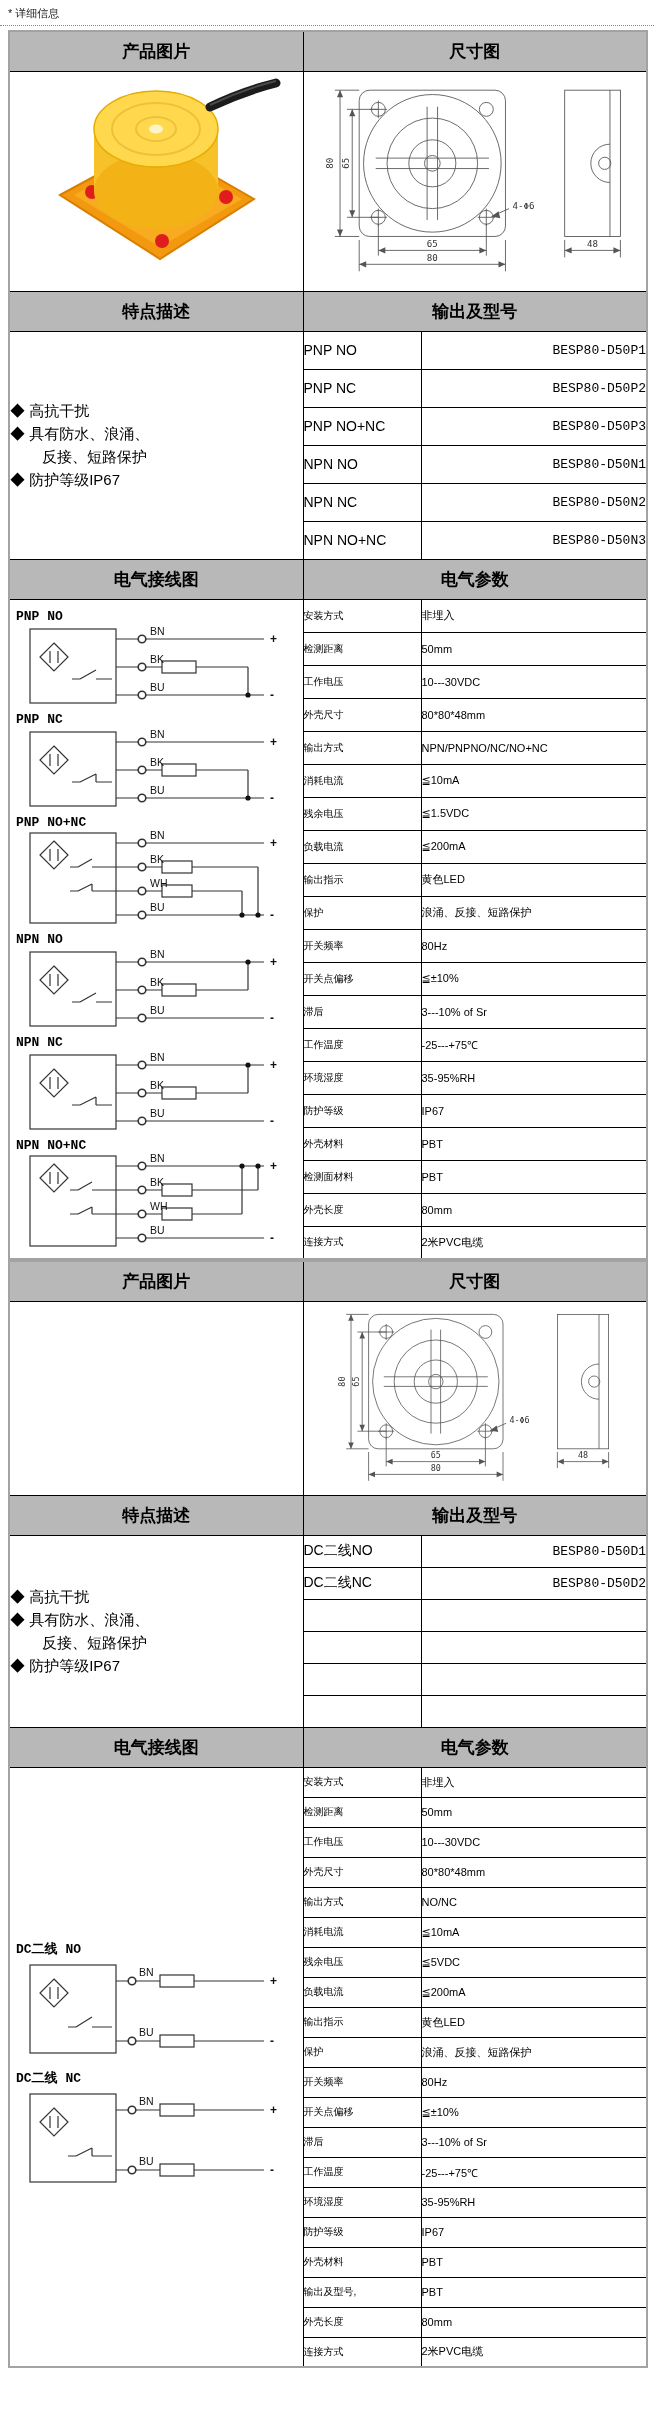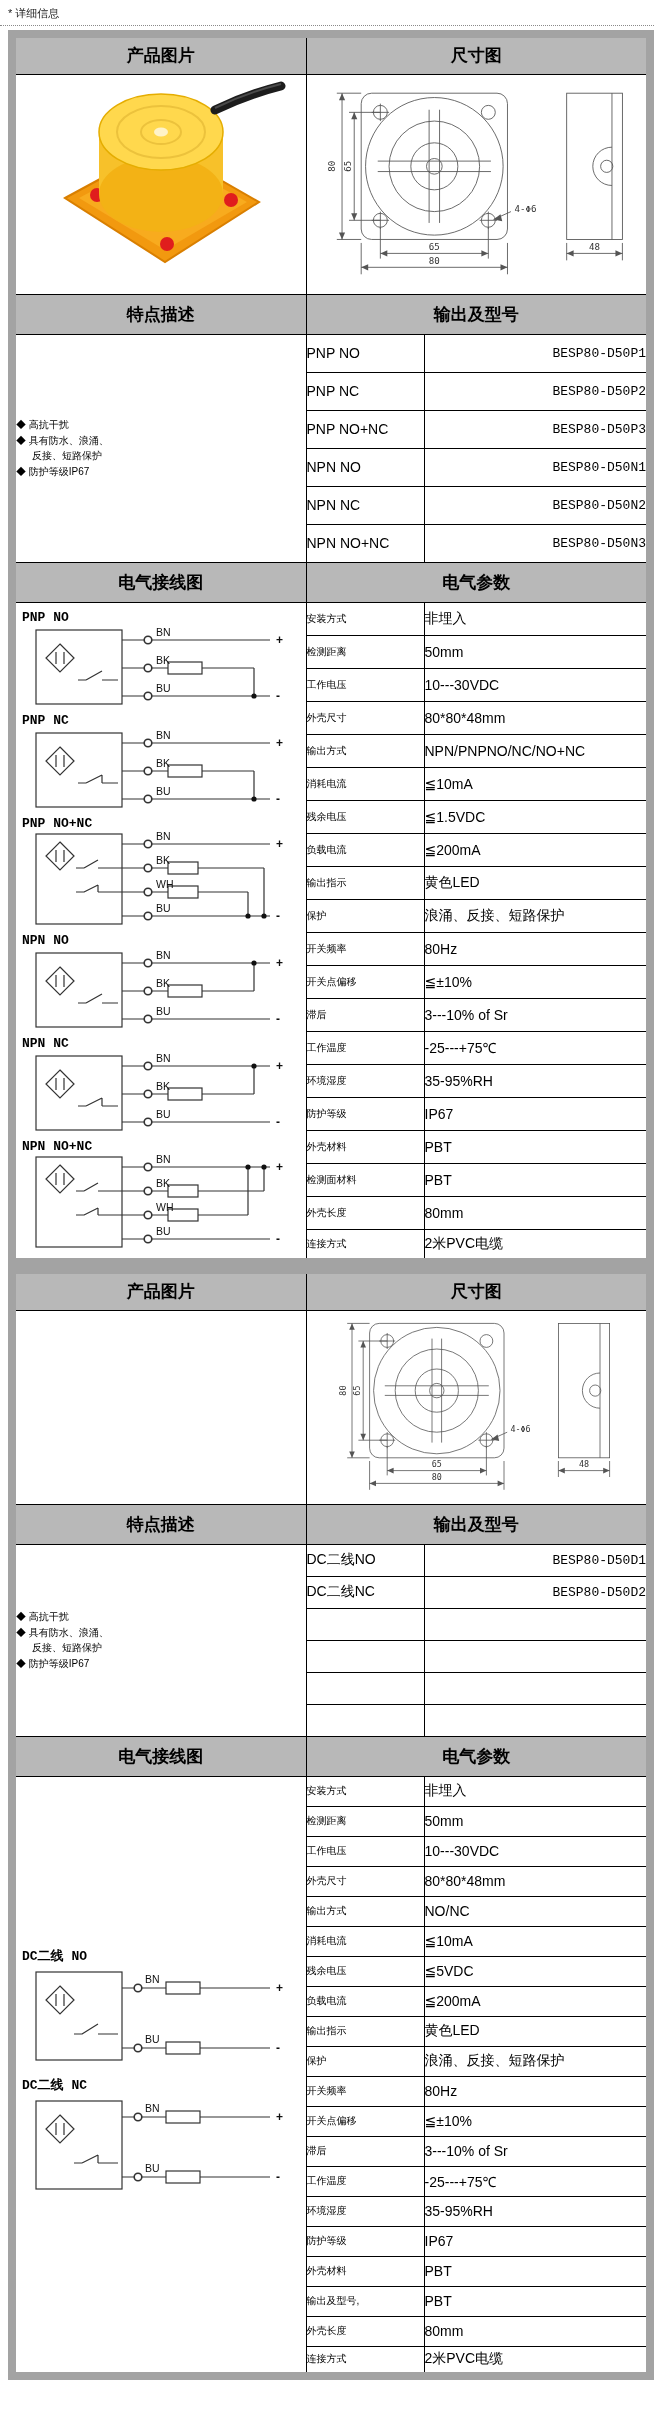--- a/index.html
+++ b/index.html
@@ -1,34 +1,34 @@
 <!DOCTYPE html>
 <html><head>
 <meta charset="utf-8">
 <style>
   html,body{margin:0;padding:0;background:#fff;}
   body{width:654px;font-family:"Liberation Sans",sans-serif;color:#000;}
   .page{width:654px;}
   .note{font-size:11px;color:#222;padding:6px 0 3px 8px;}
   .dotline{border-bottom:1px dotted #8a8a8a;height:1px;margin:0 0 4px 0;}
   .h1{font-size:17px;font-weight:bold;margin:5px 0 3px 8px;letter-spacing:0.5px;}
-  table.t{border-collapse:collapse;table-layout:fixed;width:638px;margin-left:8px;border:8px solid #a3a3a3;}
+  table.t{border-collapse:collapse;table-layout:fixed;width:638px;margin-left:8px;border:2px solid #a3a3a3;}
   table.t td{border:1px solid #000;padding:0;vertical-align:middle;overflow:hidden;}
   td.hd{background:#b8b8b8;font-weight:bold;font-size:17px;text-align:center;vertical-align:top;padding-top:7px;}
   tr.hrow{height:40px;}
   tr.imgrow1{height:220px;} tr.imgrow2{height:194px;}
   tr.orow1{height:38px;} tr.orow2{height:32px;}
   tr.prow1{height:33px;} tr.prow2{height:30px;}
   td.type{font-size:14px;padding-left:9px;font-family:"Liberation Sans",sans-serif;}
   td.model{text-align:right;font-size:13px;font-family:"Liberation Mono",monospace;}
   td.plabel{font-size:10px;padding-left:8px;}
-  td.pvalue{font-size:14px;padding-left:18px;font-weight:500;}
-  td.features{vertical-align:top;padding:20px 4px 0 10px;font-size:10px;line-height:1.55;}
+  td.pvalue{font-size:11px;padding-left:18px;font-weight:500;}
+  td.features{vertical-align:top;padding:20px 4px 0 10px;font-size:15px;line-height:1.55;}
   .fline{white-space:nowrap;}
-  .fline.ind{padding-left:16px;}
+  .fline.ind{padding-left:32px;}
   td.wircell{vertical-align:top;padding:6px 0 0 4px;}
   td.imgcell{text-align:center;vertical-align:middle;}
   
   svg.wd{display:block;margin:1px 0 0 2px;}
   .st{stroke:#333;fill:none;stroke-width:1.2px;}
   .term{fill:#fff;stroke:#333;stroke-width:1.6px;}
   .dot{fill:#111;stroke:none;}
   .wt{font:bold 13px "Liberation Mono",monospace;fill:#000;}
   .wl{font:10.5px "Liberation Sans",sans-serif;fill:#111;}
   .pm{font:bold 12px "Liberation Sans",sans-serif;fill:#111;}

